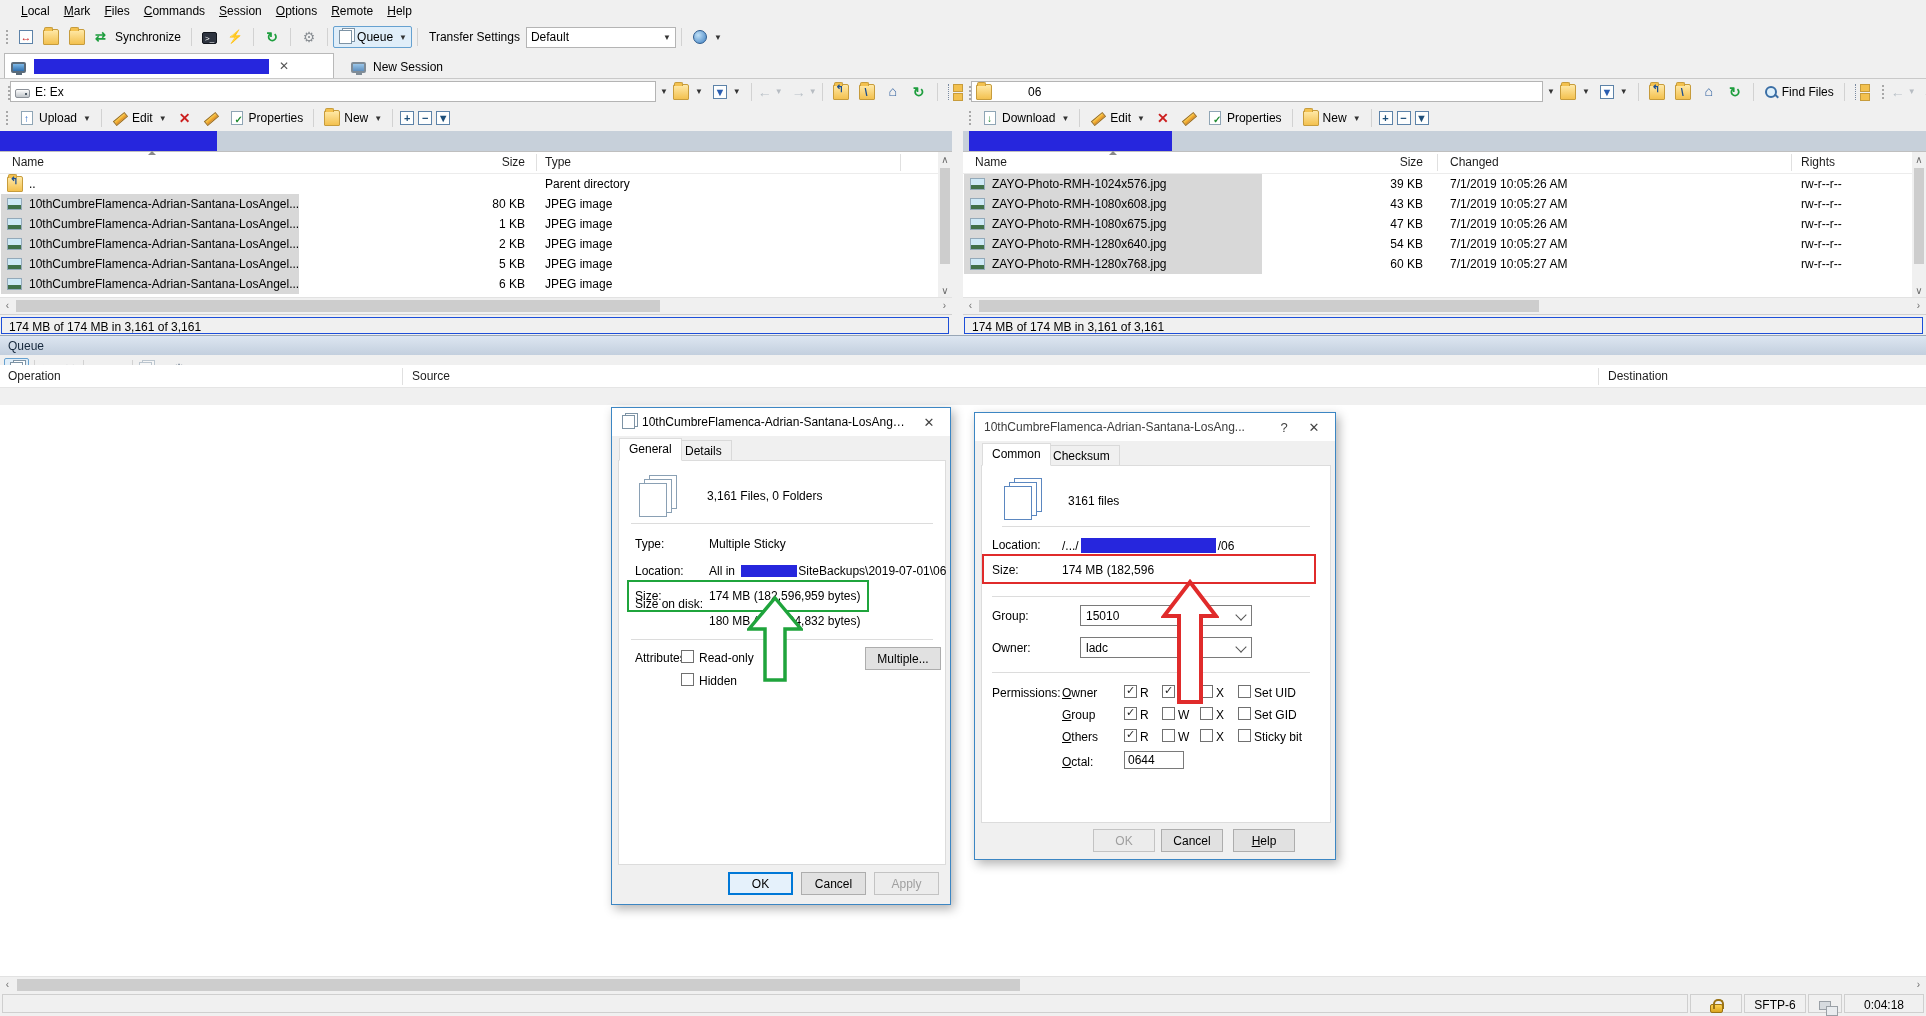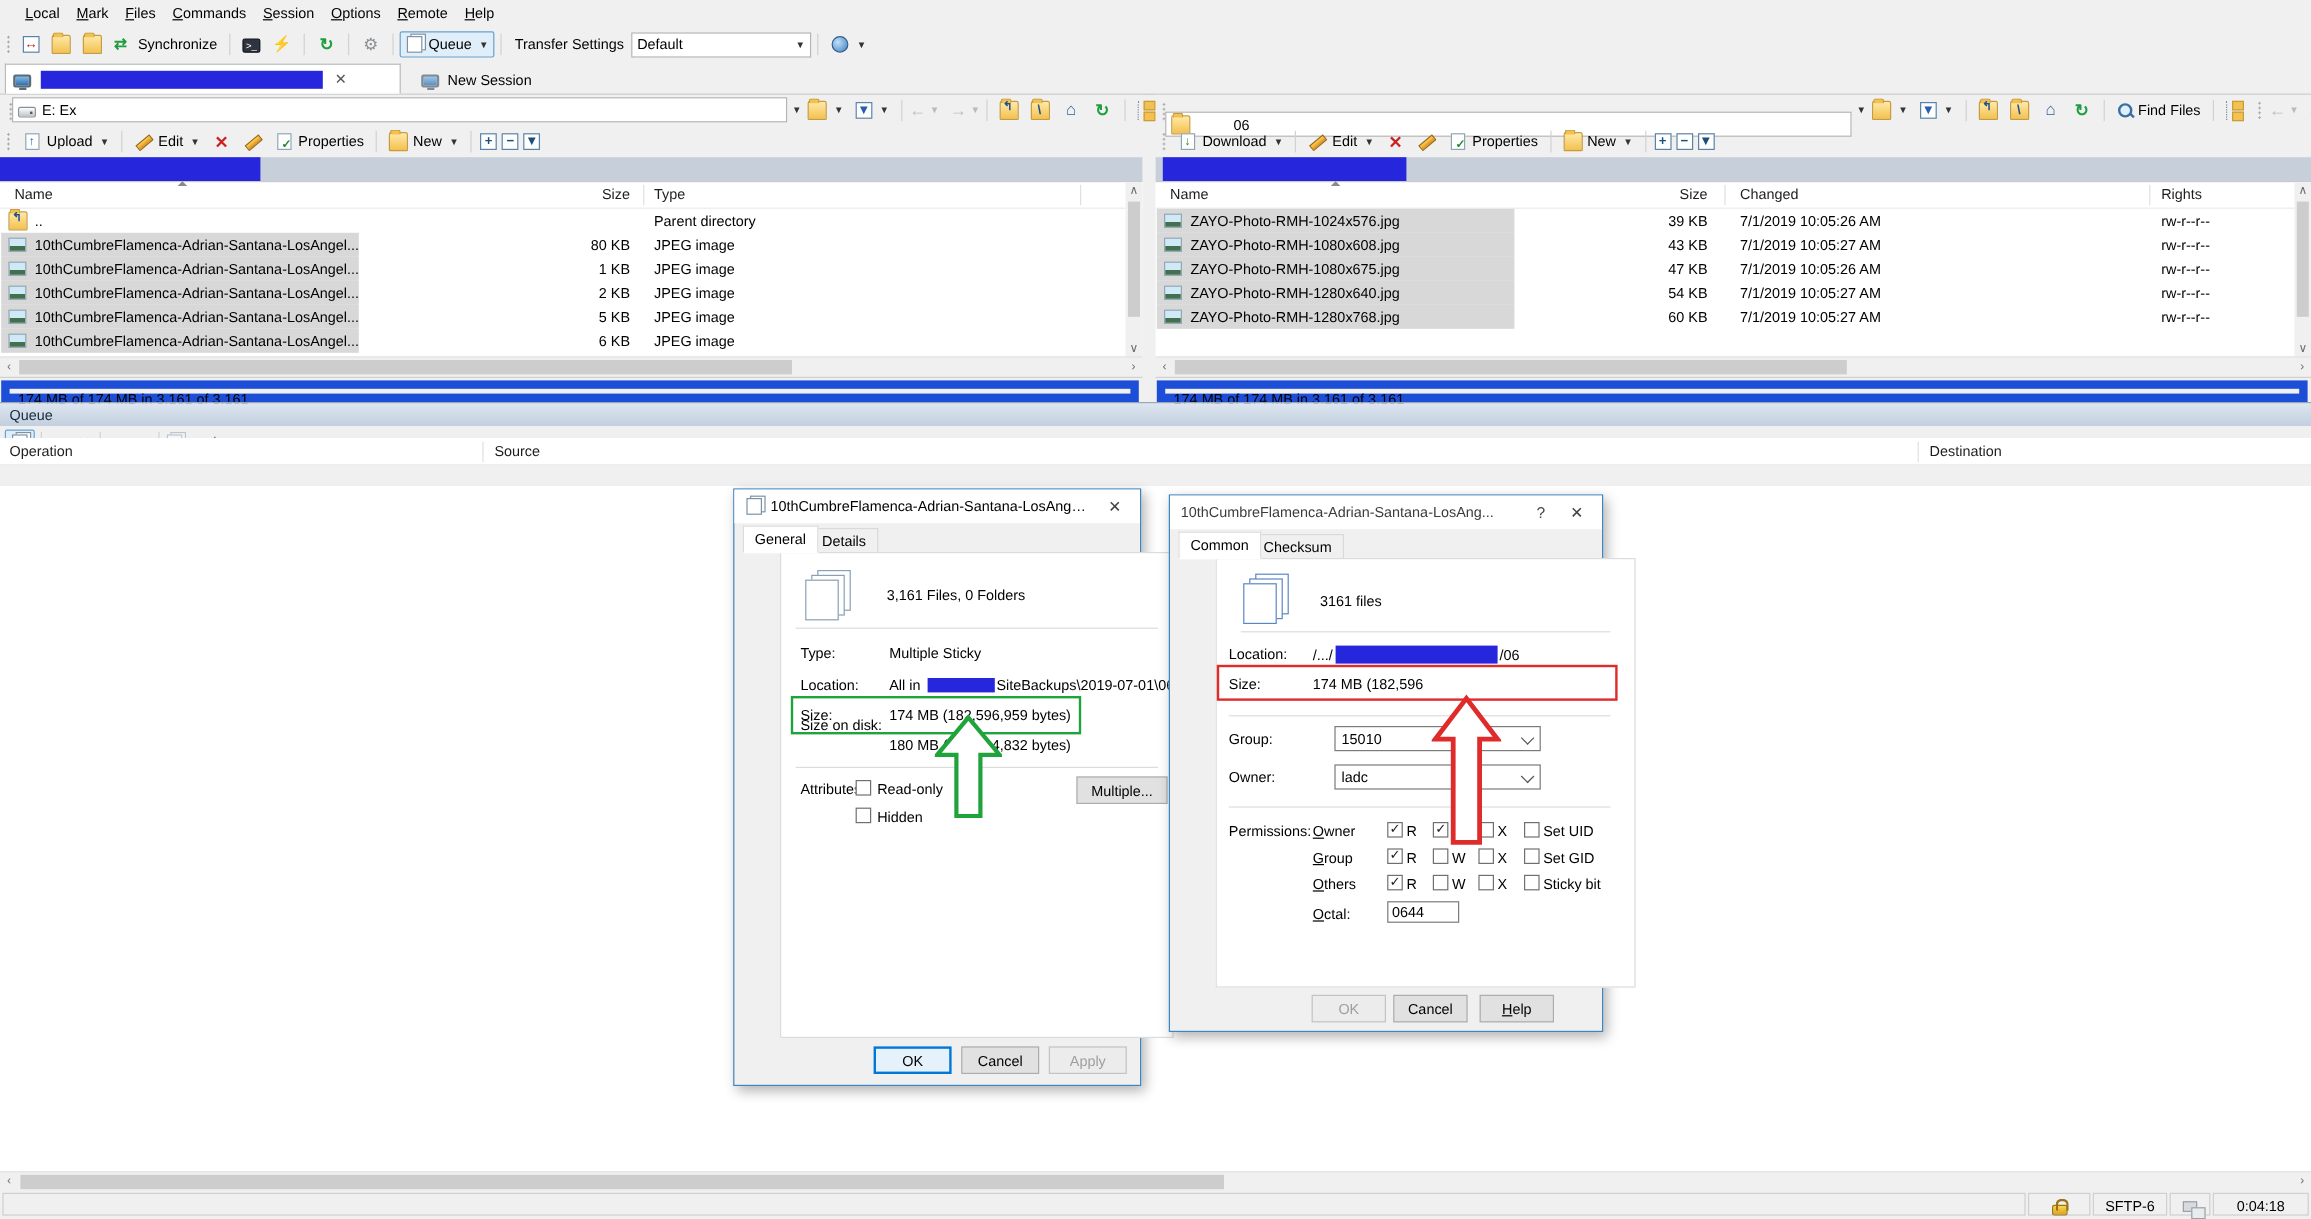--- a/index.html
+++ b/index.html
@@ -72,32 +72,32 @@
   .frow .sel{position:absolute;left:1px;top:0;width:298px;height:20px;background:#d8d8d8;}
   .cname{position:absolute;left:29px;top:3px;white-space:nowrap;}
   .ficon{position:absolute;left:7px;top:2px;}
   .csize{position:absolute;top:3px;text-align:right;}
   .ctext{position:absolute;top:3px;white-space:nowrap;}
   .vscroll{position:absolute;width:14px;background:#f0f0f0;}
   .hscroll{position:absolute;height:16px;background:#f0f0f0;border-top:1px solid #e2e2e2;}
   .thumb{position:absolute;background:#cdcdcd;}
   .scr-arrow{position:absolute;color:#6d6d6d;font-size:10px;text-align:center;line-height:15px;width:15px;}
   .statusband{position:absolute;height:20px;background:#f0f0f0;border-top:1px solid #d0d0d0;}
-  .statusband .inner{position:absolute;left:1px;top:2px;right:3px;bottom:1px;border:7px solid #1d4ed8;padding:2px 7px;box-sizing:border-box;white-space:nowrap;}
+  .statusband .inner{position:absolute;left:1px;top:2px;right:3px;bottom:1px;border:1px solid #1d4ed8;padding:2px 7px;box-sizing:border-box;white-space:nowrap;}
   
   .queue-title{position:absolute;left:0;width:100%;height:20px;background:linear-gradient(#dde6f1,#c3cfde);border-top:1px solid #98a6b6;color:#16283c;padding:3px 8px;box-sizing:border-box;}
   .queue-cols{position:absolute;background:#fff;border-bottom:1px solid #e5e5e5;}
   
   .dlg{position:absolute;background:#f0f0f0;border:1px solid #3c86c3;box-shadow:3px 4px 10px rgba(0,0,0,.3);z-index:10;}
   .dlg-title{position:absolute;left:0;top:0;right:0;height:28px;background:#fff;display:flex;align-items:center;gap:6px;padding:0 9px;box-sizing:border-box;}
   .dlg-title .t{white-space:nowrap;overflow:hidden;text-overflow:ellipsis;}
   .cap-btn{width:24px;text-align:center;font-size:13px;color:#444;flex:none;}
   .tab{position:absolute;height:21px;padding:3px 9px 0;box-sizing:border-box;background:#f0f0f0;border:1px solid #d9d9d9;font-size:12px;}
   .tab.on{background:#fff;border-color:#dcdcdc;border-bottom-color:#fff;height:23px;z-index:2;}
-  .tabpage{position:absolute;background:#fff;border:1px solid #dcdcdc;margin-left:32px;}
+  .tabpage{position:absolute;background:#fff;border:1px solid #dcdcdc;}
   .lab{position:absolute;color:#000;white-space:nowrap;}
   .hline{position:absolute;height:1px;background:#dcdcdc;}
   .chk{position:absolute;width:13px;height:13px;border:1px solid #707070;background:#fff;box-sizing:border-box;}
   .chk.on::after{content:"✓";position:absolute;left:1px;top:-2px;font-size:11px;color:#222;}
   .btn{position:absolute;height:23px;border:1px solid #adadad;background:#e1e1e1;text-align:center;padding-top:4px;box-sizing:border-box;font-size:12px;}
   .btn.focus{border:2px solid #0078d7;background:#e5f1fb;padding-top:3px;}
   .btn.dis{color:#9f9f9f;background:#ececec;border-color:#c3c3c3;}
   .btn.accel::first-letter{text-decoration:underline;}
   .combo{position:absolute;height:21px;background:#fff;border:1px solid #7a7a7a;box-sizing:border-box;padding:3px 5px;}
   .combo .chev{position:absolute;right:6px;top:5px;width:7px;height:7px;border-right:1.5px solid #555;border-bottom:1.5px solid #555;transform:rotate(45deg);}
@@ -329,21 +329,21 @@
       <span class="scr-arrow" style="right:0;">›</span>
     </div>
 
     <div class="statusband" style="left:0;top:235px;width:952px;">
       <div class="inner">174 MB of 174 MB in 3,161 of 3,161</div>
     </div>
   </div>
 
   <div class="abs panel" style="left:963px;top:79px;width:963px;height:255px;">
     <span class="grip abs" style="left:0;top:6px;"></span>
-    <div class="addr" style="left:8px;top:14px;width:572px;height:21px;gap:36px;">
+    <div class="addr" style="left:8px;top:2px;width:572px;height:21px;gap:36px;">
       <span class="i i-folder"></span>
       <span>06</span>
     </div>
     <div class="abs tbrow" style="left:582px;top:2px;height:21px;">
       <span class="dd">▼</span>
       <span class="tbtn">
           <span class="i i-folder"></span>
           <span class="dd">▼</span>
         </span>
       <span class="tbtn">

